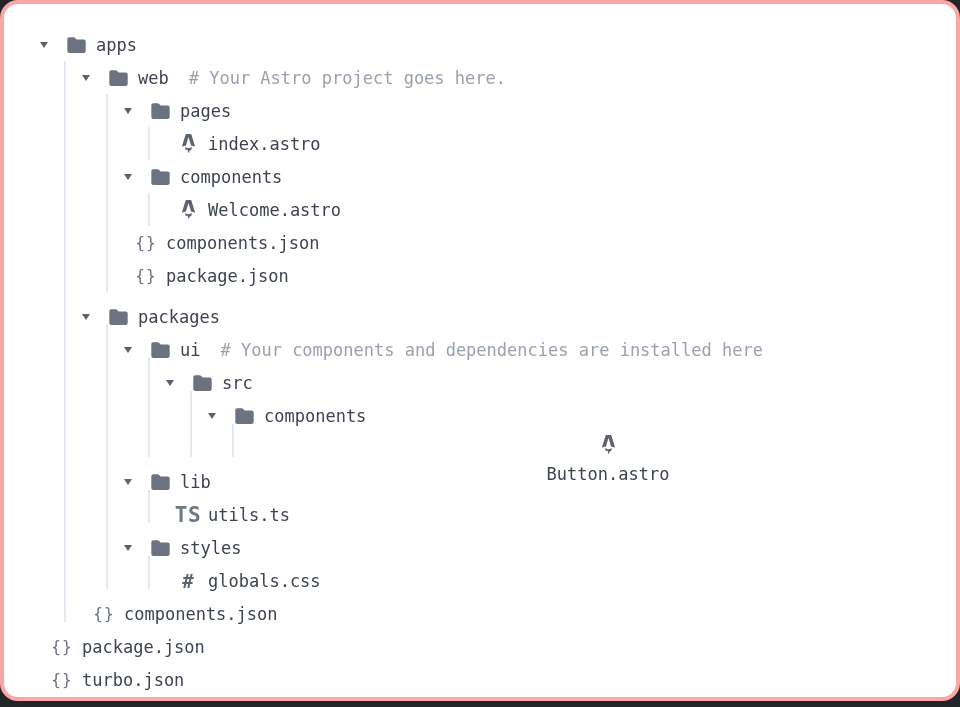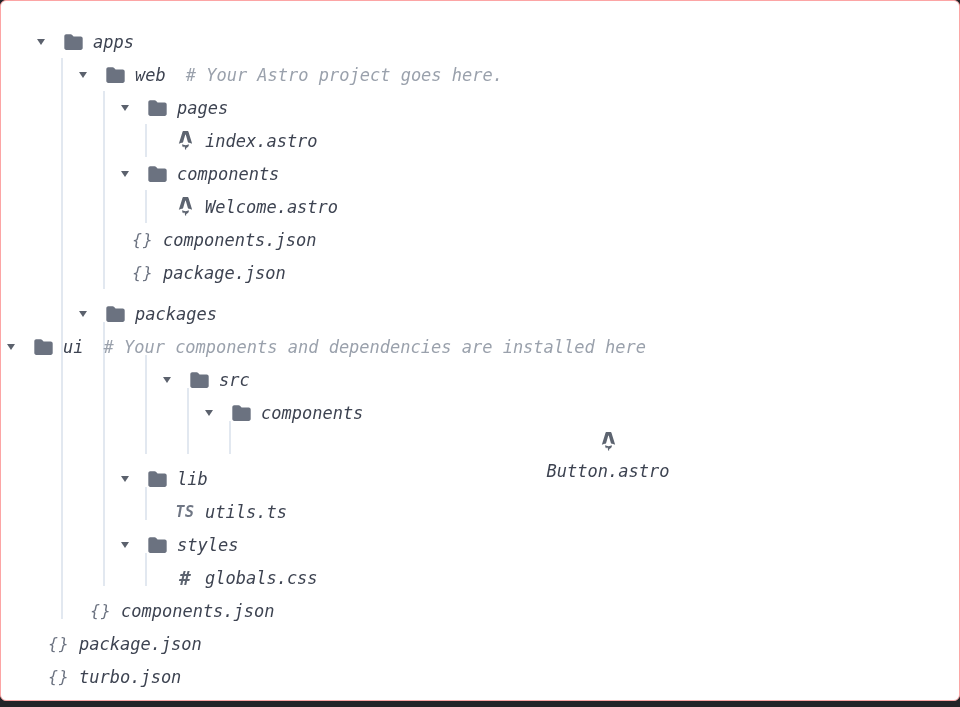--- a/index.html
+++ b/index.html
@@ -3,24 +3,23 @@
 <meta charset="utf-8">
 <style>
   * { margin: 0; padding: 0; box-sizing: border-box; }
   html, body { width: 960px; height: 707px; overflow: hidden; }
   body { background: #232428; font-family: "DejaVu Sans Mono", "Liberation Mono", monospace; }
 
   .card {
     position: absolute;
     left: 0; top: 0; right: 0; bottom: 6px;
     background: #ffffff;
-    border: 1px solid #fca5a5;
-    border-radius: 6px;
+    border: 4px solid #fca5a5;
+    border-radius: 18px;
     overflow: hidden;
-    font-style: italic;
   }
 
   .tree {
     position: relative;
     padding-top: 24px;
     width: 100%;
     height: 100%;
   }
 
   .row {
@@ -52,21 +51,21 @@
     width: 24px;
     flex: 0 0 24px;
     display: flex;
     align-items: center;
     justify-content: center;
     color: #6b7280;
   }
   .icon-gap { flex: 0 0 8px; }
 
   .glyph-json { font-size: 16px; font-weight: 500; color: #6b7280; letter-spacing: 1px; }
-  .glyph-ts   { font-size: 15px; font-weight: 600; color: #6f7684; letter-spacing: 0.5px; }
+  .glyph-ts   { font-size: 21px; font-weight: 600; color: #6f7684; letter-spacing: 0.5px; }
   .glyph-css  { font-size: 19px; font-weight: 600; color: #5d6470; }
 
   .label { color: #3d4351; }
   .comment { color: #9aa1ac; margin-left: 20px; }
 
   .guide {
     position: absolute;
     width: 1.5px;
     background: #e2e8f0;
     z-index: 1;
@@ -93,21 +92,21 @@
             <path fill="#6b7280" d="M1.5 3.4C1.5 2.2 2.5 1.2 3.7 1.2h5c.6 0 1.1.2 1.5.6l1.9 1.9h8.2c1.2 0 2.2 1 2.2 2.2v10.9c0 1.2-1 2.2-2.2 2.2H3.7c-1.2 0-2.2-1-2.2-2.2V3.4z"></path>
           </svg></span><span class="icon-gap"></span><span class="label">components</span></div>
       <div class="row" style="padding-left: 172px;"><span class="icon-box"><svg width="19" height="19" viewBox="0 0 24 24" aria-hidden="true">
             <path fill="#5d6470" d="M16.074 16.86c-.72.616-2.157 1.035-3.812 1.035-2.032 0-3.735-.632-4.187-1.483-.161.488-.198 1.046-.198 1.402 0 0-.106 1.75 1.111 2.968 0-.632.513-1.145 1.145-1.145 1.083 0 1.082.945 1.081 1.712v.069c0 1.164.711 2.161 1.723 2.582a2.347 2.347 0 0 1-.236-1.029c0-1.11.652-1.523 1.41-2.003.602-.383 1.272-.807 1.733-1.66a3.129 3.129 0 0 0 .378-1.494 3.14 3.14 0 0 0-.148-.954zM15.551.6c.196.244.296.572.495 1.229l4.368 14.347a18.18 18.18 0 0 0-5.222-1.768L12.35 4.8a.37.37 0 0 0-.71.002l-2.81 9.603a18.175 18.175 0 0 0-5.245 1.771L7.974 1.827c.2-.656.3-.984.497-1.227a1.613 1.613 0 0 1 .654-.484C9.415 0 9.758 0 10.445 0h3.105c.688 0 1.032 0 1.322.117a1.614 1.614 0 0 1 .654.483z"></path>
           </svg></span><span class="icon-gap"></span><span class="label">Welcome.astro</span></div>
       <div class="row" style="padding-left: 130px;"><span class="icon-box"><span class="glyph-json">{}</span></span><span class="icon-gap"></span><span class="label">components.json</span></div>
       <div class="row" style="padding-left: 130px;"><span class="icon-box"><span class="glyph-json">{}</span></span><span class="icon-gap"></span><span class="label">package.json</span></div>
       <div class="row" style="padding-left: 72px; margin-top: 8px;"><span class="tri-box"><span class="triangle"></span></span><span class="tri-gap"></span><span class="icon-box"><svg width="21" height="18" viewBox="0 0 24 20" aria-hidden="true">
             <path fill="#6b7280" d="M1.5 3.4C1.5 2.2 2.5 1.2 3.7 1.2h5c.6 0 1.1.2 1.5.6l1.9 1.9h8.2c1.2 0 2.2 1 2.2 2.2v10.9c0 1.2-1 2.2-2.2 2.2H3.7c-1.2 0-2.2-1-2.2-2.2V3.4z"></path>
           </svg></span><span class="icon-gap"></span><span class="label">packages</span></div>
-      <div class="row" style=""><span class="tri-box"><span class="triangle"></span></span><span class="tri-gap"></span><span class="icon-box"><svg width="21" height="18" viewBox="0 0 24 20" aria-hidden="true">
+      <div class="row" style="padding-left: 114px;"><span class="tri-box"><span class="triangle"></span></span><span class="tri-gap"></span><span class="icon-box"><svg width="21" height="18" viewBox="0 0 24 20" aria-hidden="true">
             <path fill="#6b7280" d="M1.5 3.4C1.5 2.2 2.5 1.2 3.7 1.2h5c.6 0 1.1.2 1.5.6l1.9 1.9h8.2c1.2 0 2.2 1 2.2 2.2v10.9c0 1.2-1 2.2-2.2 2.2H3.7c-1.2 0-2.2-1-2.2-2.2V3.4z"></path>
           </svg></span><span class="icon-gap"></span><span class="label">ui</span><span class="comment"># Your components and dependencies are installed here</span></div>
       <div class="row" style="padding-left: 156px;"><span class="tri-box"><span class="triangle"></span></span><span class="tri-gap"></span><span class="icon-box"><svg width="21" height="18" viewBox="0 0 24 20" aria-hidden="true">
             <path fill="#6b7280" d="M1.5 3.4C1.5 2.2 2.5 1.2 3.7 1.2h5c.6 0 1.1.2 1.5.6l1.9 1.9h8.2c1.2 0 2.2 1 2.2 2.2v10.9c0 1.2-1 2.2-2.2 2.2H3.7c-1.2 0-2.2-1-2.2-2.2V3.4z"></path>
           </svg></span><span class="icon-gap"></span><span class="label">src</span></div>
       <div class="row" style="padding-left: 198px;"><span class="tri-box"><span class="triangle"></span></span><span class="tri-gap"></span><span class="icon-box"><svg width="21" height="18" viewBox="0 0 24 20" aria-hidden="true">
             <path fill="#6b7280" d="M1.5 3.4C1.5 2.2 2.5 1.2 3.7 1.2h5c.6 0 1.1.2 1.5.6l1.9 1.9h8.2c1.2 0 2.2 1 2.2 2.2v10.9c0 1.2-1 2.2-2.2 2.2H3.7c-1.2 0-2.2-1-2.2-2.2V3.4z"></path>
           </svg></span><span class="icon-gap"></span><span class="label">components</span></div>
       <div class="row" style="padding-left: 256px; flex-direction: column;"><span class="icon-box"><svg width="19" height="19" viewBox="0 0 24 24" aria-hidden="true">
             <path fill="#5d6470" d="M16.074 16.86c-.72.616-2.157 1.035-3.812 1.035-2.032 0-3.735-.632-4.187-1.483-.161.488-.198 1.046-.198 1.402 0 0-.106 1.75 1.111 2.968 0-.632.513-1.145 1.145-1.145 1.083 0 1.082.945 1.081 1.712v.069c0 1.164.711 2.161 1.723 2.582a2.347 2.347 0 0 1-.236-1.029c0-1.11.652-1.523 1.41-2.003.602-.383 1.272-.807 1.733-1.66a3.129 3.129 0 0 0 .378-1.494 3.14 3.14 0 0 0-.148-.954zM15.551.6c.196.244.296.572.495 1.229l4.368 14.347a18.18 18.18 0 0 0-5.222-1.768L12.35 4.8a.37.37 0 0 0-.71.002l-2.81 9.603a18.175 18.175 0 0 0-5.245 1.771L7.974 1.827c.2-.656.3-.984.497-1.227a1.613 1.613 0 0 1 .654-.484C9.415 0 9.758 0 10.445 0h3.105c.688 0 1.032 0 1.322.117a1.614 1.614 0 0 1 .654.483z"></path>

